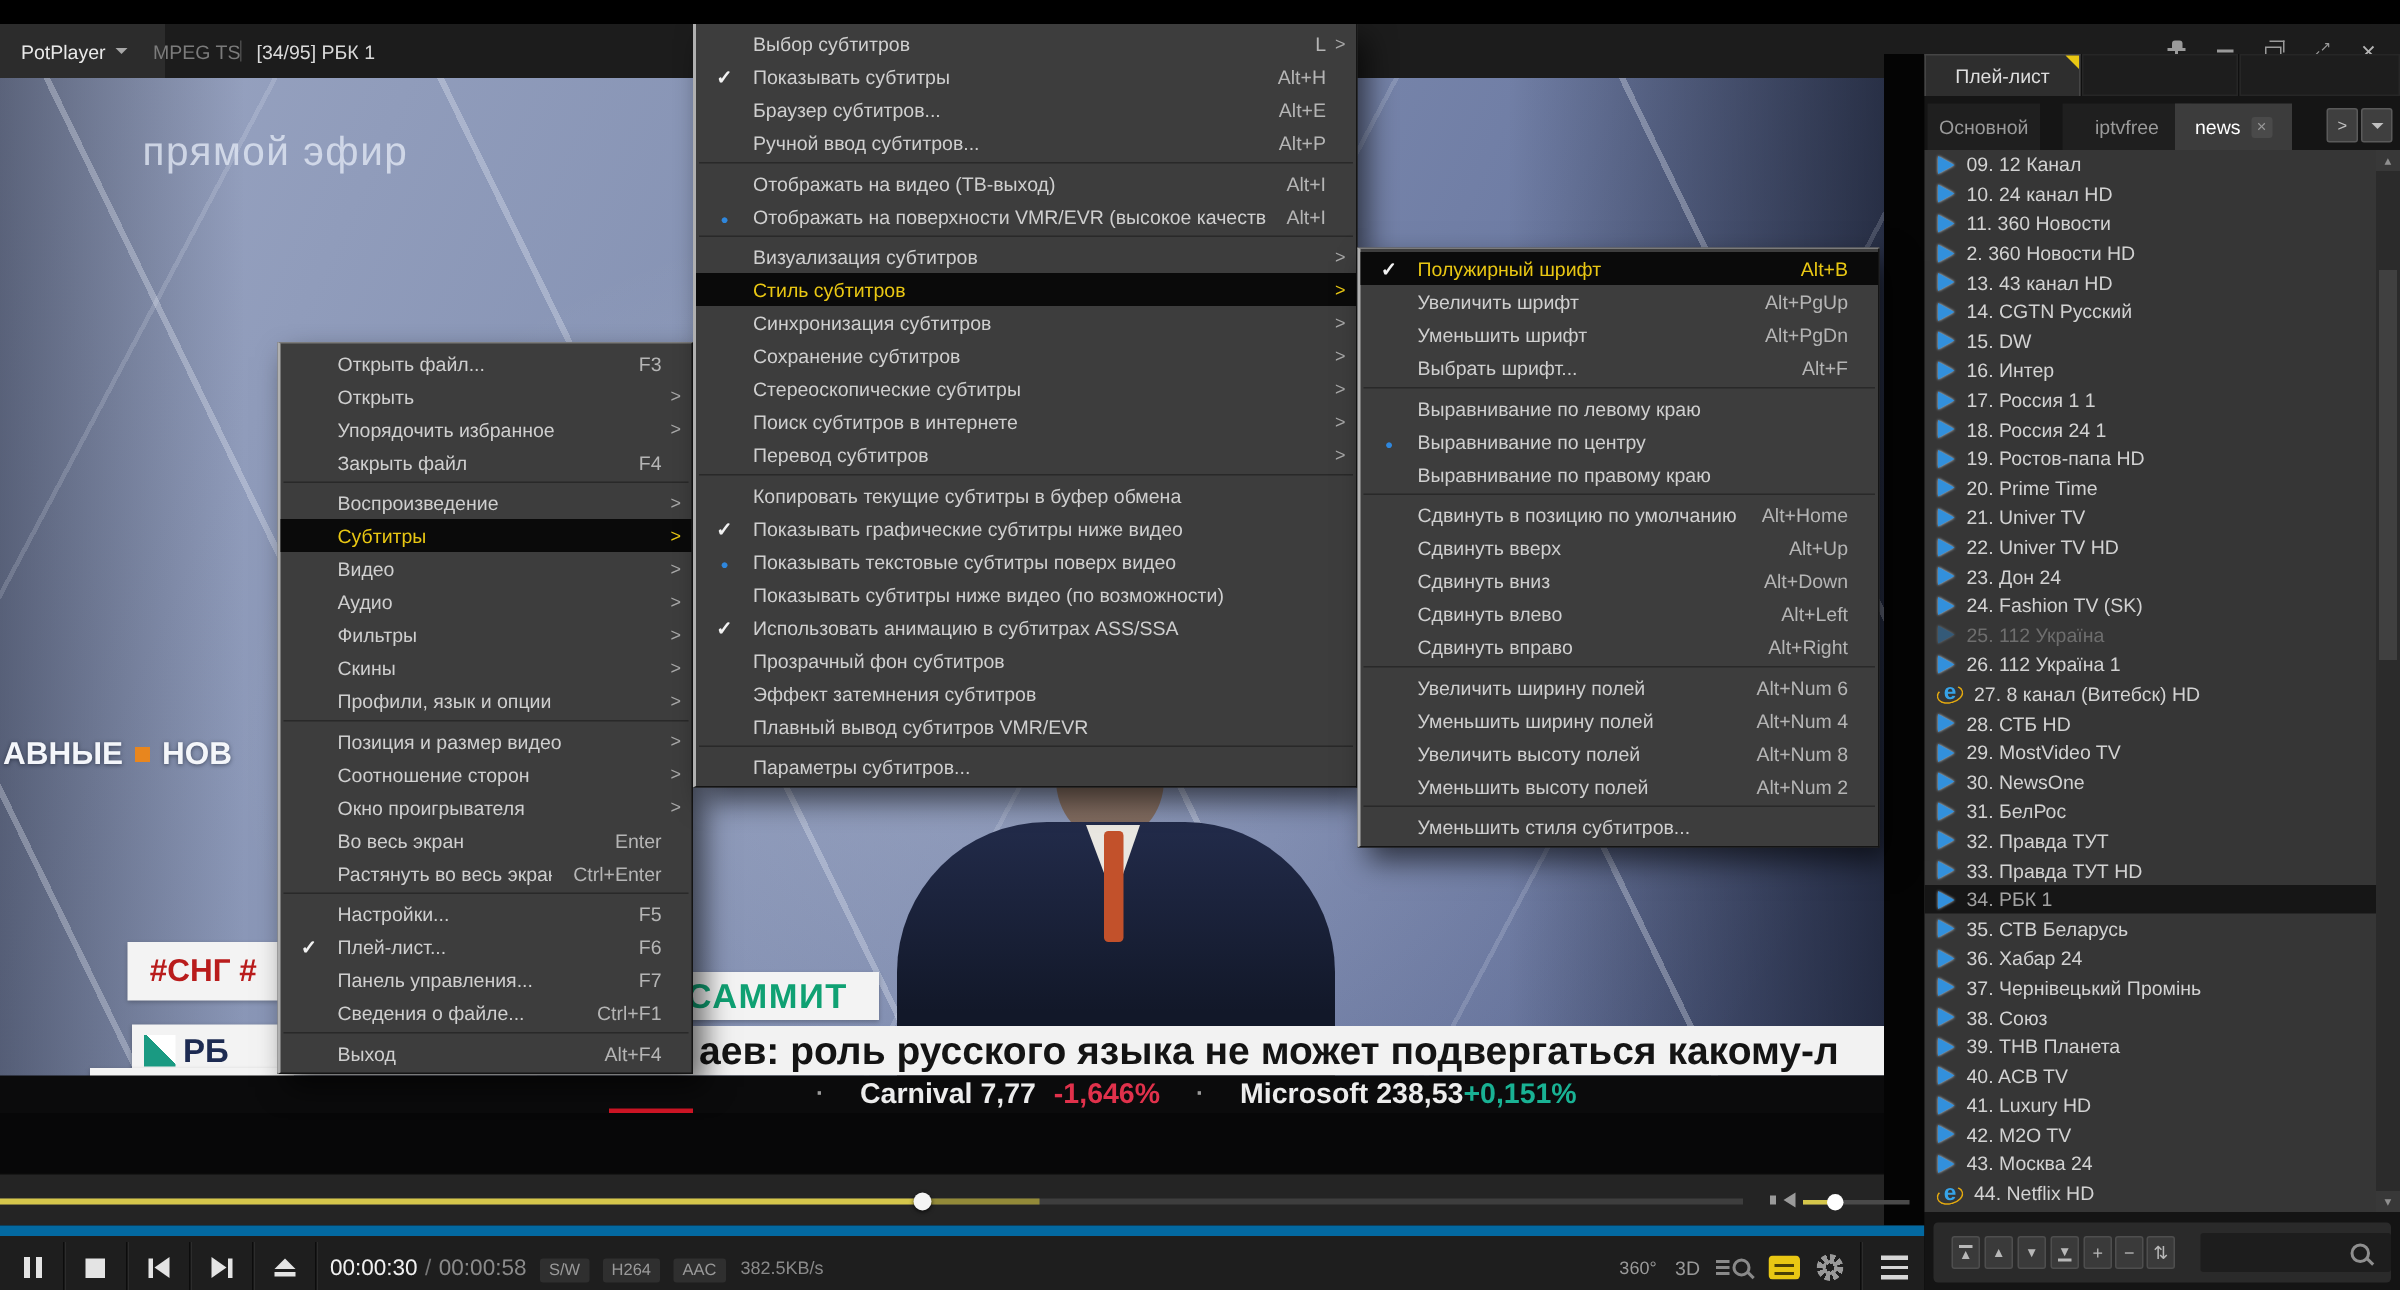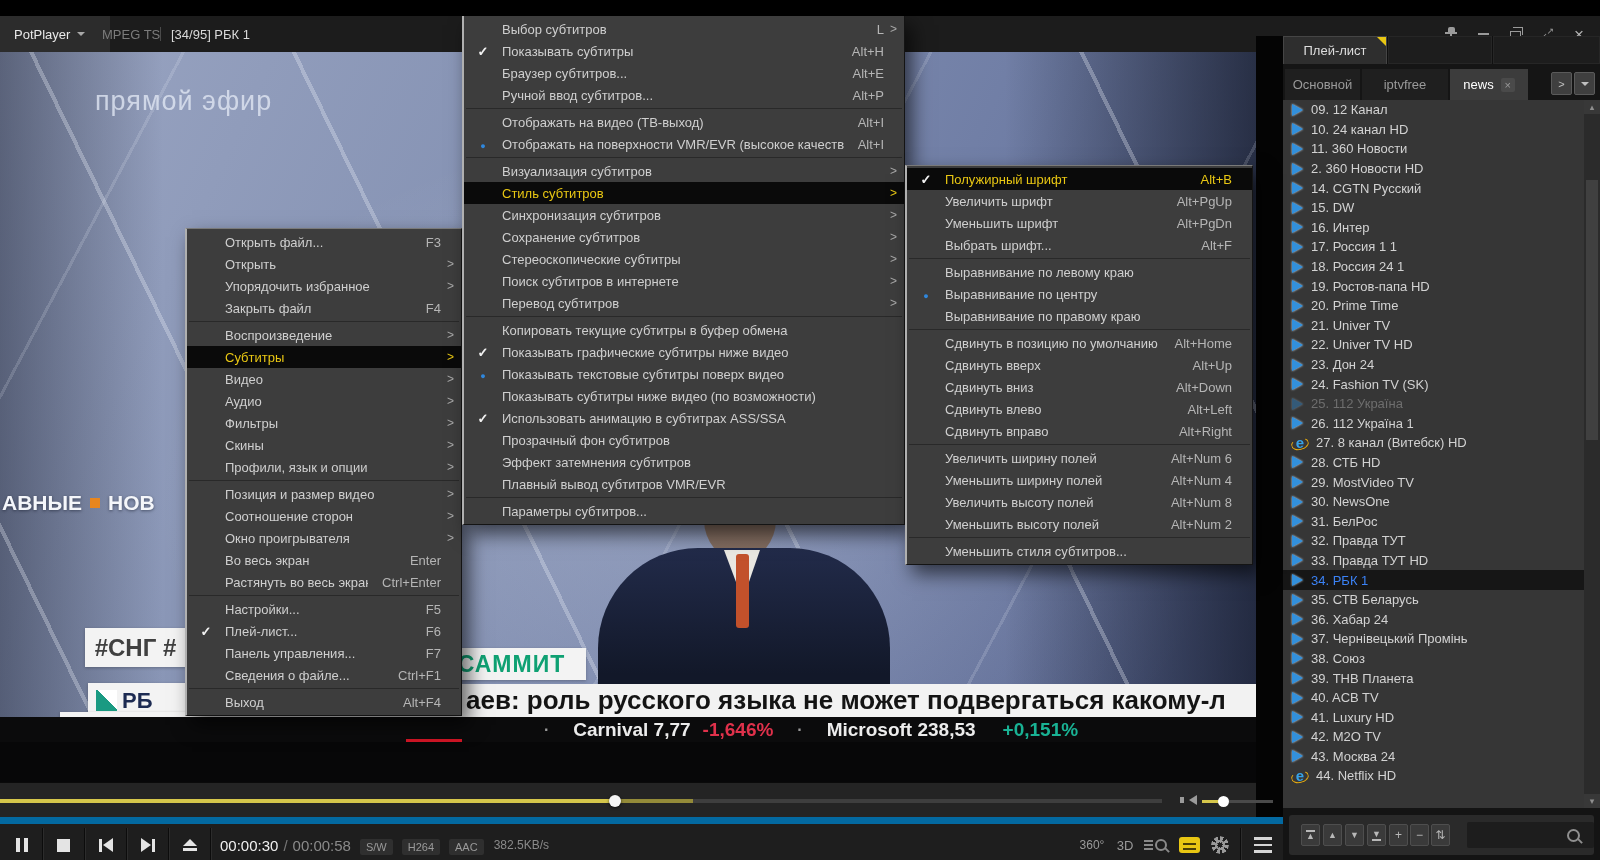--- a/index.html
+++ b/index.html
@@ -37,32 +37,32 @@
       repeating-linear-gradient(64deg, transparent 0 110px, rgba(238,242,250,.30) 110px 114px, transparent 114px 236px),
       repeating-linear-gradient(118deg, transparent 0 168px, rgba(238,242,250,.16) 168px 171px, transparent 171px 330px);}
   .v-live{position:absolute;left:95px;top:50px;font-size:27px;letter-spacing:1px;color:rgba(224,230,243,.8);}
   .v-headline{position:absolute;left:2px;top:455px;display:flex;align-items:center;gap:8px;font-size:21px;font-weight:bold;color:#f4f6fa;text-shadow:0 1px 3px rgba(10,15,30,.5);}
   .v-headline .dot{width:10px;height:10px;background:#e8861e;flex:0 0 10px;}
   .p-head{position:absolute;left:704px;top:440px;width:72px;height:84px;border-radius:44% 44% 48% 48%;background:linear-gradient(#443833 12%,#8d7466 42%,#7b675c);}
   .p-body{position:absolute;left:598px;top:512px;width:292px;height:180px;background:linear-gradient(#222b4a,#121829 70%);border-radius:100px 100px 0 0;}
   .p-shirt{position:absolute;left:724px;top:514px;width:36px;height:50px;background:#e9e7e1;clip-path:polygon(0 0,100% 0,52% 100%);}
   .p-tie{position:absolute;left:736px;top:518px;width:13px;height:74px;background:#c2512b;border-radius:3px;}
   .v-box{position:absolute;background:#f3f3f3;display:flex;align-items:center;box-shadow:0 1px 3px rgba(0,0,0,.25);}
-  .v-hash{left:85px;top:592px;width:101px;height:39px;justify-content:center;font-weight:bold;font-size:24px;color:#404040;}
+  .v-hash{left:85px;top:592px;width:101px;height:39px;justify-content:center;font-weight:bold;font-size:21px;color:#b91c1c;}
   .v-rbc{left:88px;top:647px;width:97px;height:35px;padding-left:8px;gap:5px;}
   .rbc-tri{width:21px;height:21px;background:linear-gradient(45deg,#1a9a82 0 54%,#ffffff 54%);}
   .v-rbc .rbc-t{font-weight:bold;font-size:22px;color:#1d2b52;}
   .v-chf{left:60px;top:676px;width:126px;height:29px;padding-left:10px;font-weight:bold;font-size:19px;color:#101010;}
   .v-summit{left:437px;top:612px;width:149px;height:32px;justify-content:center;font-weight:bold;font-size:23px;letter-spacing:1px;color:#0fa173;}
   .sub-band{position:absolute;left:185px;top:648px;width:1071px;height:33px;background:#f2f2f2;overflow:hidden;}
   .sub-text{position:absolute;left:281px;top:1px;white-space:nowrap;font-size:26px;font-weight:bold;color:#141414;}
   .stock-bar{position:absolute;left:0;top:681px;width:1256px;height:25px;background:#0b0b0c;display:flex;align-items:center;padding-left:520px;font-weight:bold;font-size:19px;color:#ececec;white-space:nowrap;box-sizing:border-box;}
   .stock-bar .bullet{color:#9a9a9a;margin:0 24px;font-size:16px;}
   .stock-bar .chg-down{color:#e0314b;margin-left:12px;}
-  .stock-bar .chg-up{color:#19b294;margin-left:27px;}
+  .stock-bar .chg-up{color:#19b294;margin-left:0;}
   .v-redbadge{position:absolute;left:406px;top:703px;width:56px;height:26px;background:#d01525;color:#fff;font-weight:bold;font-size:14px;display:flex;align-items:center;justify-content:center;}
   .v-bottomblack{position:absolute;left:0;top:706px;width:1256px;height:40px;background:#070708;}
 
   
   .seekrow{position:absolute;left:0;top:782px;width:1256px;height:35px;background:#242424;border-top:1px solid #0a0a0a;z-index:12;box-sizing:border-box;}
   .seek-track{position:absolute;left:0;top:16px;width:1162px;height:4px;background:#3e3e3e;}
   .seek-fill{position:absolute;left:0;top:0;width:615px;height:4px;background:#d5c64b;}
   .seek-buf{position:absolute;left:615px;top:0;width:78px;height:4px;background:#938a39;}
   .seek-thumb{position:absolute;left:609px;top:-4px;width:12px;height:12px;border-radius:50%;background:#f4f4f4;box-shadow:0 1px 3px rgba(0,0,0,.7);}
   .spk{position:absolute;left:1184px;top:12px;width:0;height:0;border:5px solid transparent;border-right:8px solid #9a9a9a;}
@@ -113,21 +113,21 @@
   .pl-corner{position:absolute;right:0;top:0;width:0;height:0;border-top:9px solid #e9c713;border-left:9px solid transparent;}
   .pl-slot{position:absolute;top:0;height:28px;background:#1d1d1d;border:1px solid #262626;box-sizing:border-box;}
   .pl-tabs{position:absolute;left:0;top:28px;width:317px;height:36px;background:#151515;}
   .ptab{position:absolute;top:5px;height:31px;display:flex;align-items:center;justify-content:center;gap:7px;background:#1f1f1f;color:#9a9a9a;font-size:13px;box-sizing:border-box;}
   .ptab.active{background:#3c3c3c;color:#fff;}
   .ptab .tclose{color:#9a9a9a;background:#4a4a4a;width:14px;height:14px;font-size:11px;line-height:14px;text-align:center;border-radius:2px;}
   .pl-navbtn{position:absolute;top:8px;width:21px;height:23px;background:#3f3f3f;border:1px solid #5a5a5a;border-radius:2px;color:#c0c0c0;font-size:11px;display:flex;align-items:center;justify-content:center;box-sizing:border-box;}
   .pl-caret{width:0;height:0;border-left:4px solid transparent;border-right:4px solid transparent;border-top:4px solid #c0c0c0;}
   .pl-list{position:absolute;left:0;top:64px;width:301px;height:708px;background:#363636;overflow:hidden;}
   .prow{height:19.6px;display:flex;align-items:center;padding-left:9px;gap:8px;color:#d2d2d2;box-sizing:border-box;}
-  .prow.sel{background:#161616;color:#3b82f6;}
+  .prow.sel{background:#161616;color:#a3a3a3;}
   .prow.dim{color:#6e6e6e;}
   .prow.dim .picon-play{opacity:.4;}
   .picon-play{width:0;height:0;border-left:11px solid #3290dc;border-top:6.5px solid transparent;border-bottom:6.5px solid transparent;filter:drop-shadow(0 0 1px rgba(220,240,255,.9));flex:0 0 auto;}
   .picon-ie{position:relative;width:16px;height:16px;flex:0 0 16px;font-weight:bold;font-size:15px;line-height:16px;color:#36a3e8;text-align:center;}
   .picon-ie::after{content:"";position:absolute;left:-1px;top:3px;width:16px;height:10px;border:1.5px solid #e3a90f;border-top-color:transparent;border-radius:50%;transform:rotate(-14deg);}
   .pl-scroll{position:absolute;left:301px;top:64px;width:16px;height:708px;background:#2b2b2b;}
   .scr-btn{position:absolute;left:0;width:16px;height:14px;background:#383838;color:#8f8f8f;font-size:9px;display:flex;align-items:center;justify-content:center;}
   .scr-thumb{position:absolute;left:2px;width:12px;top:80px;height:260px;background:#404040;}
   .pl-toolbar{position:absolute;left:0;top:772px;width:317px;height:52px;background:#141414;}
   .tool-panel{position:absolute;left:6px;top:7px;width:305px;height:40px;background:#2a2a2a;border-radius:3px;}
@@ -313,21 +313,21 @@
     <div class="pl-tab-main">
       <span>Плей-лист</span>
       <span class="pl-corner"></span>
     </div>
     <div class="pl-slot" style="left:105px;width:104px;"></div>
     <div class="pl-slot" style="left:210px;width:107px;"></div>
     <div class="pl-tabs">
       <div class="ptab" style="left:2px;width:75px;">
           <span>Основной</span>
         </div>
-      <div class="ptab" style="left:79px;width:86px;">
+      <div class="ptab" style="left:92px;width:86px;">
           <span>iptvfree</span>
         </div>
       <div class="ptab active" style="left:167px;width:78px;">
           <span>news</span>
           <span class="tclose">×</span>
         </div>
       <div class="pl-navbtn" style="left:268px;">
           <span>&gt;</span>
         </div>
       <div class="pl-navbtn" style="left:291px;">
@@ -343,20 +343,24 @@
           <span class="picon-play"></span>
           <span>10. 24 канал HD</span>
         </div>
         <div class="prow">
           <span class="picon-play"></span>
           <span>11. 360 Новости</span>
         </div>
         <div class="prow">
           <span class="picon-play"></span>
           <span>2. 360 Новости HD</span>
+        </div>
+        <div class="prow">
+          <span class="picon-play"></span>
+          <span>13. 43 канал HD</span>
         </div>
         <div class="prow">
           <span class="picon-play"></span>
           <span>14. CGTN Русский</span>
         </div>
         <div class="prow">
           <span class="picon-play"></span>
           <span>15. DW</span>
         </div>
         <div class="prow">

